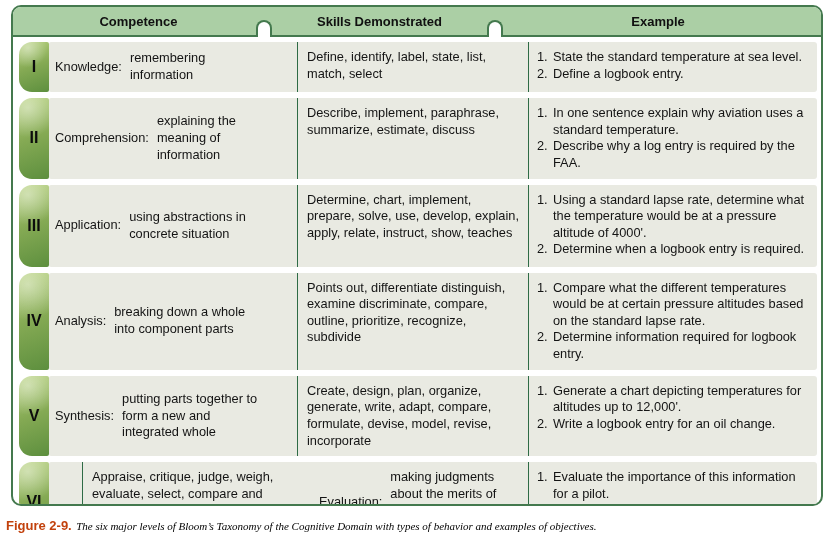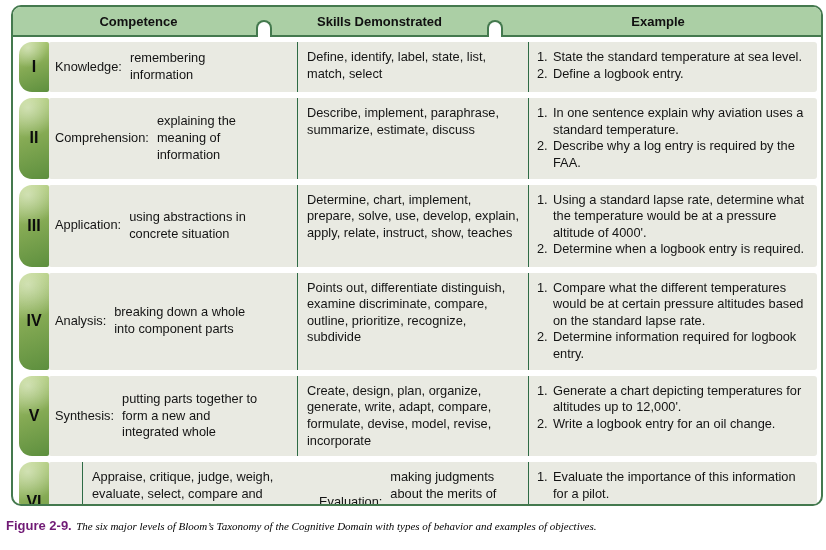--- a/index.html
+++ b/index.html
@@ -52,21 +52,21 @@
   .comp .desc{flex:1;}
   .skills{flex:none;width:231px;border-left:1px solid #2e6b45;padding:7px 6px 7px 9px;margin-left:33px;}
   .example{flex:1;border-left:1px solid #2e6b45;padding:7px 5px 7px 8px;}
   .ex{display:flex;}
   .ex .n{flex:none;width:16px;}
   .ex .t{flex:1;}
   .r1{min-height:50px;} .r2{min-height:67px;} .r3{min-height:82px;}
   .r4{min-height:72px;} .r5{min-height:78px;} .r6{min-height:78px;}
   
   .caption{position:absolute;left:6px;top:516px;width:814px;}
-  .cap-label{font-size:13px;font-weight:700;color:#701a75;}
+  .cap-label{font-size:13px;font-weight:700;color:#c2410c;}
   .cap-text{font-family:"Liberation Serif",serif;font-style:italic;font-size:11px;color:#000;}
 </style>
 </head>
 <body>
 
 <div class="frame">
 
   <div class="hdr">
     <div class="hdr-cell hdr-c1">Competence</div>
     <div class="hdr-cell hdr-c2">Skills Demonstrated</div>

